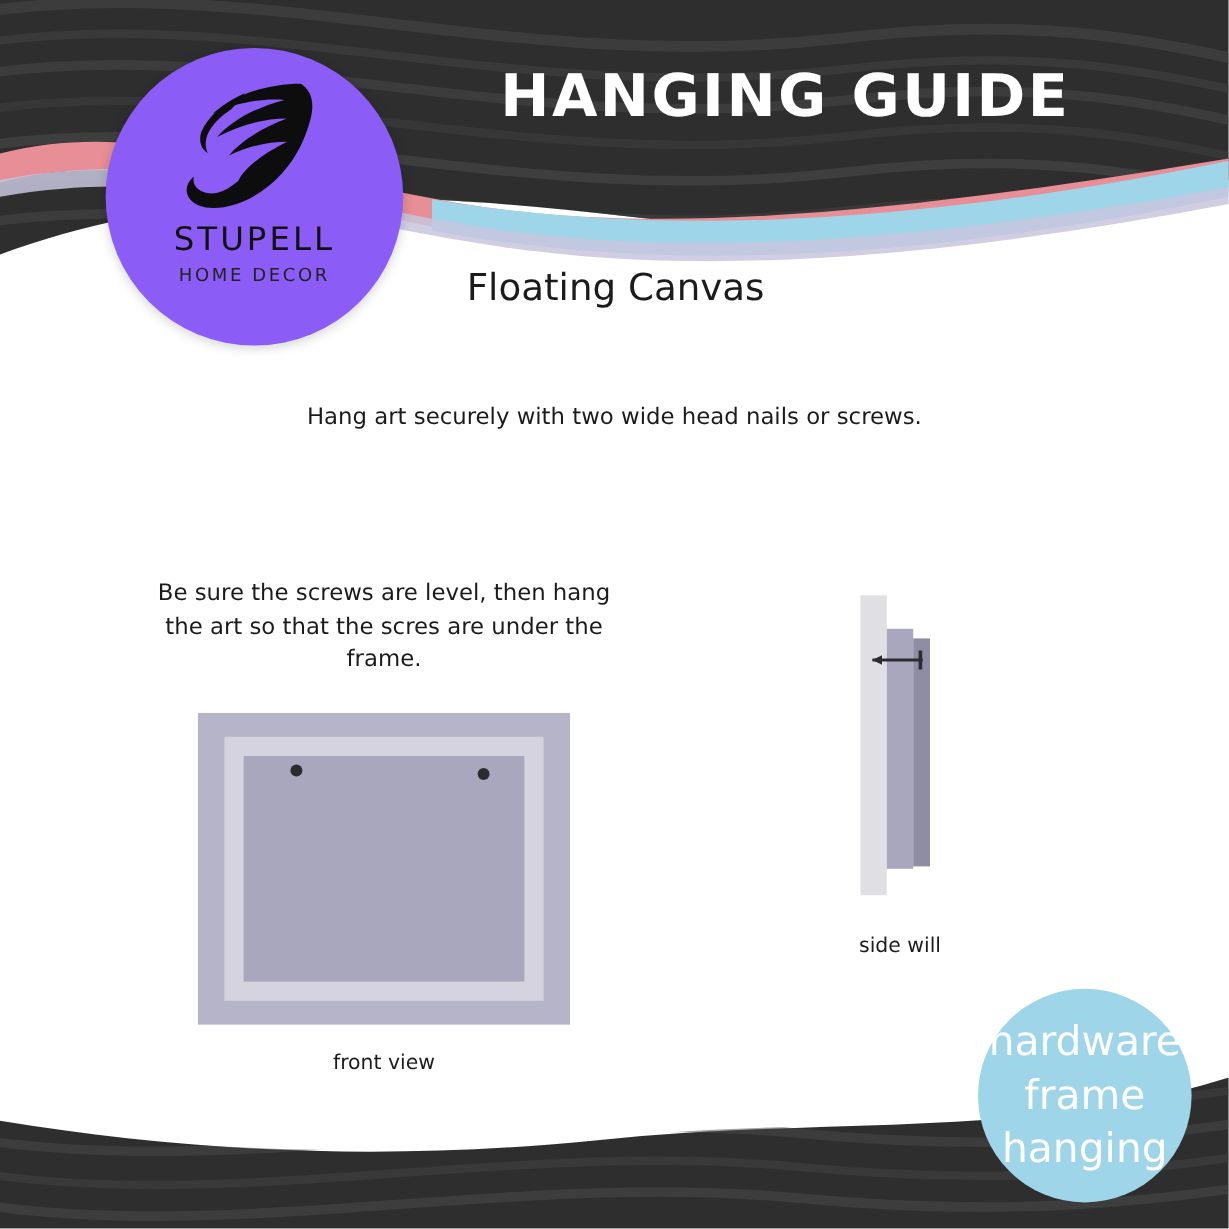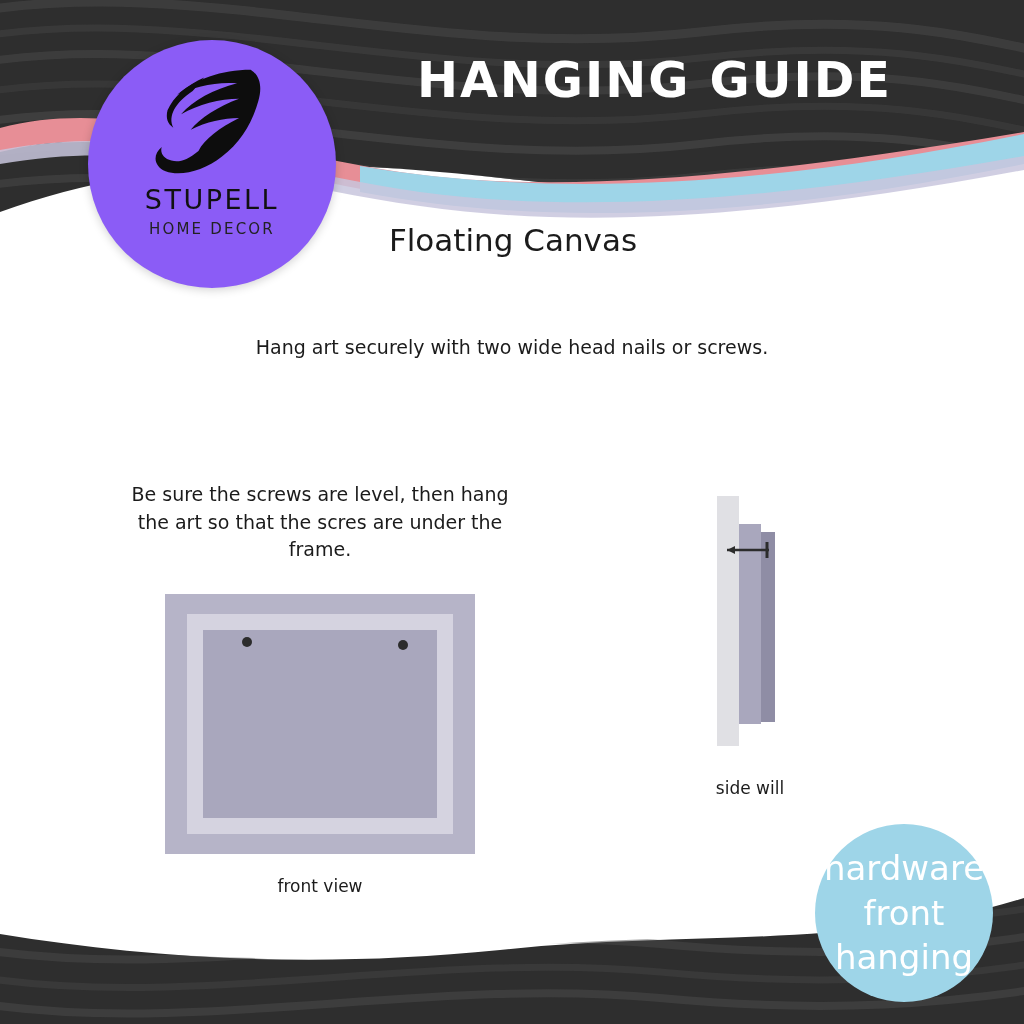--- a/index.html
+++ b/index.html
@@ -181,18 +181,18 @@
         <line x1="62" y1="46" x2="62" y2="62" stroke="#2c2c2c" stroke-width="3"></line>
         <path d="M22,54 L30,50 L30,58 Z" fill="#2c2c2c"></path>
       </svg>
     </div>
     <div class="view-label side-label">side will</div>
   </div>
 
   <div class="bubble">
     <div class="bubble-text">
       <div>hardware</div>
-      <div>front</div>
+      <div>frame</div>
       <div>hanging</div>
     </div>
   </div>
 
 </div>
 
 </body></html>

